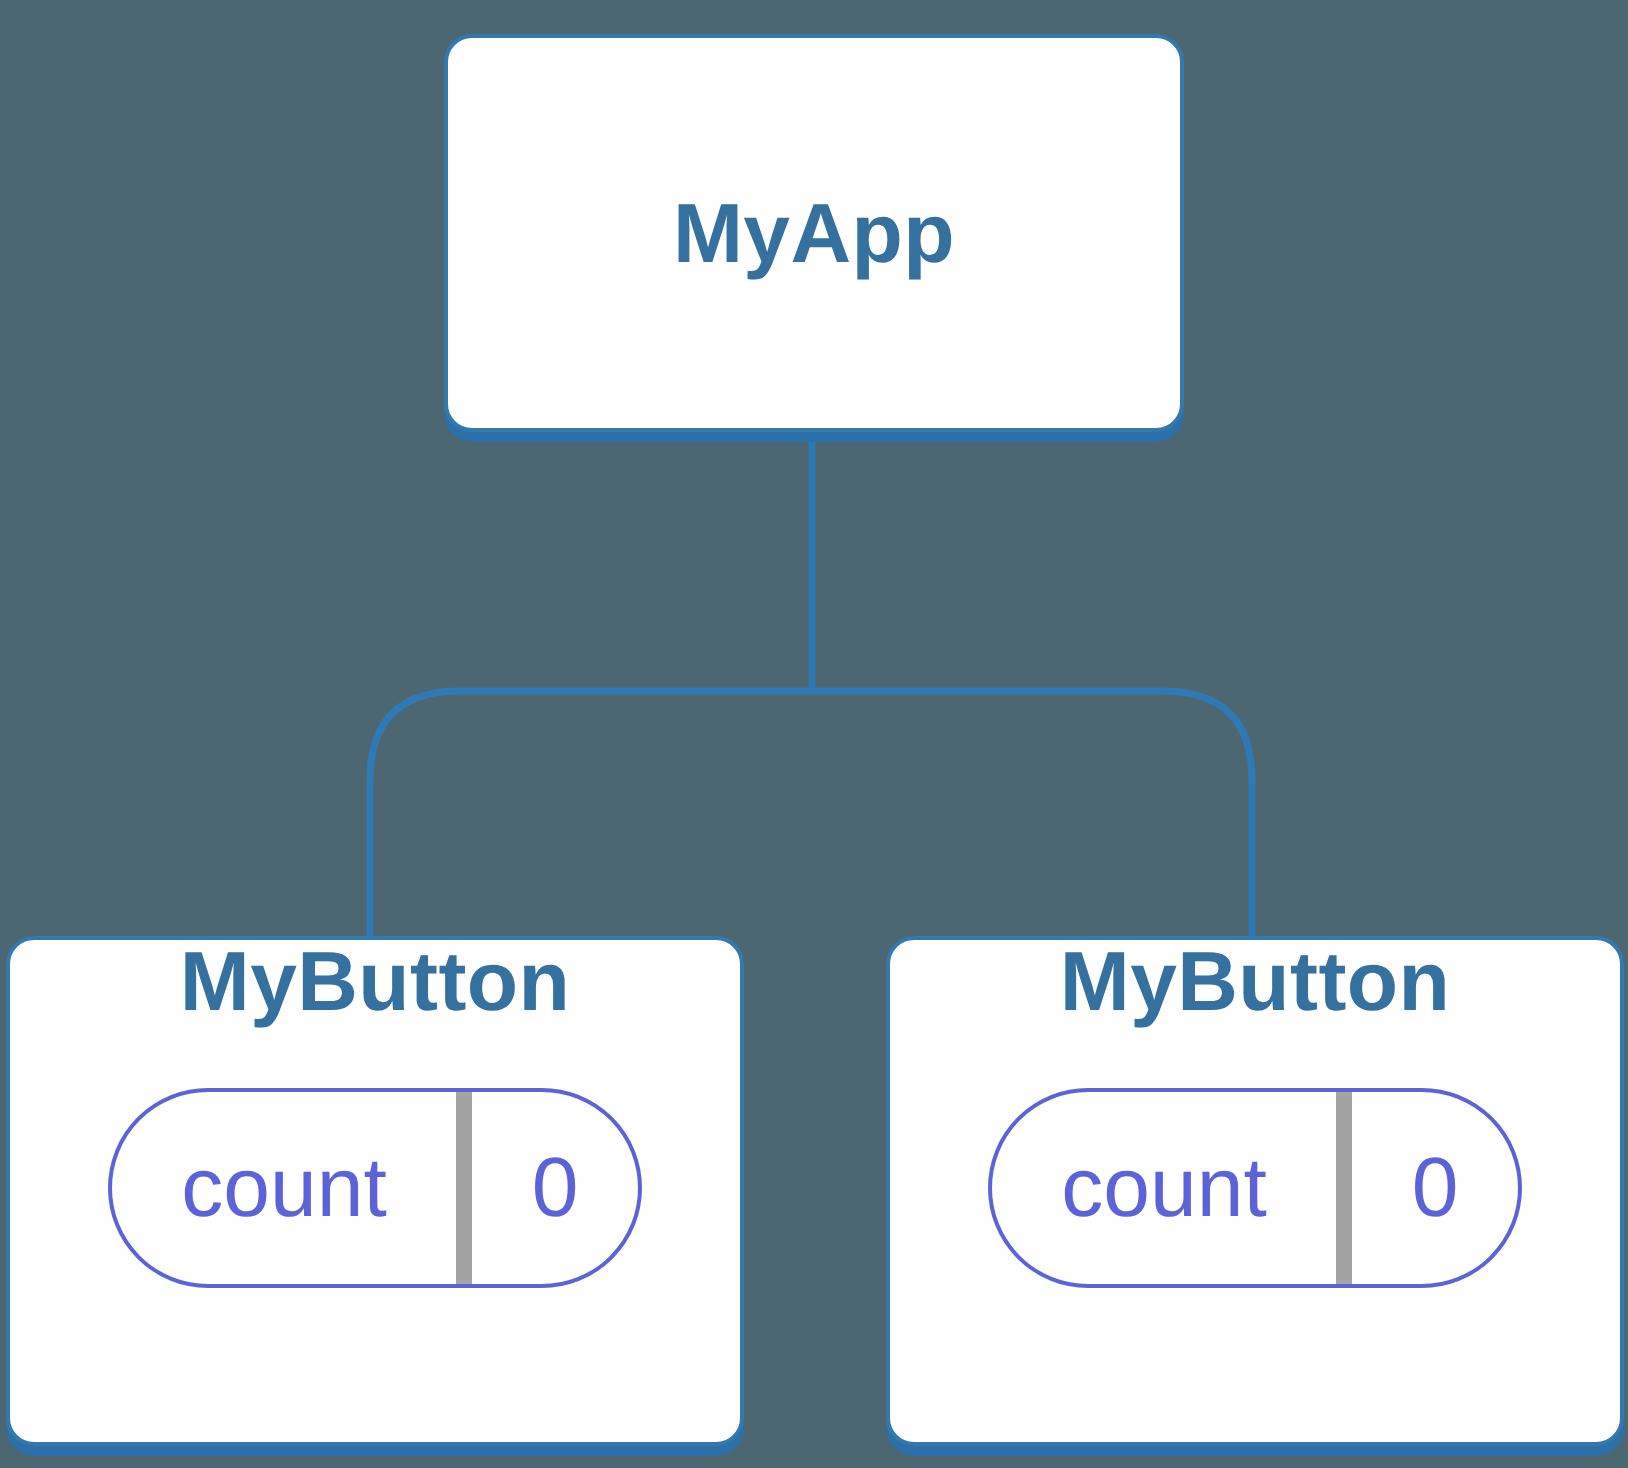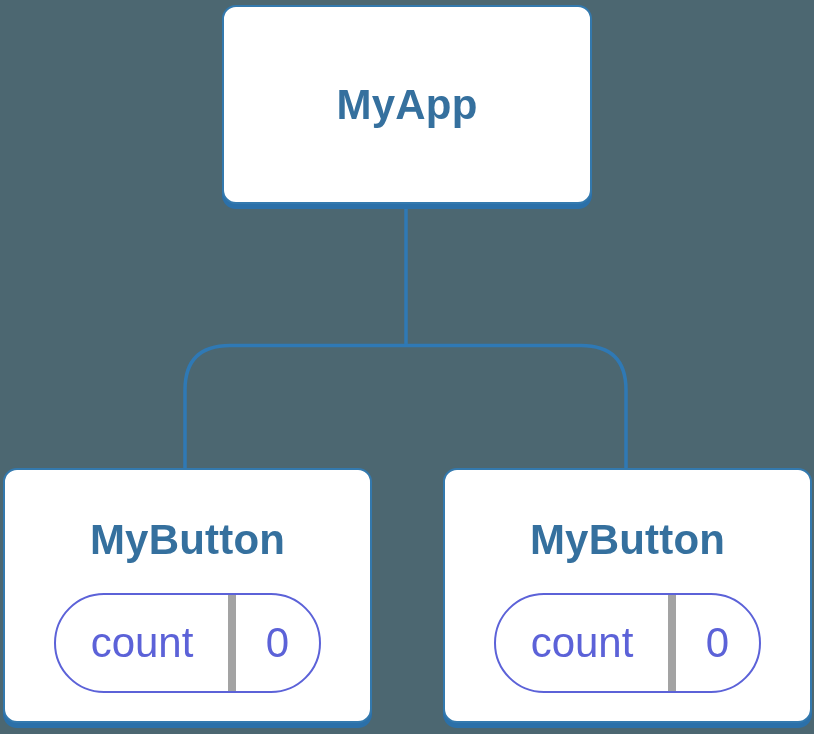--- a/index.html
+++ b/index.html
@@ -28,35 +28,34 @@
   .node {
     position: absolute;
     background: #FFFFFF;
     border: 2px solid #3379AE;
     border-radius: 14px;
     box-shadow: 0 5px 0 0 #2B70A9;
     box-sizing: border-box;
   }
   .node-root {
     left: 222px;
-    top: 5px;
+    top: 17px;
     width: 370px;
     height: 199px;
     display: flex;
     align-items: center;
     justify-content: center;
   }
   .node-child {
     top: 468px;
     width: 369px;
     height: 255px;
     display: flex;
     flex-direction: column;
     align-items: center;
-    padding-top: 49px;
   }
   .node-child-left  { left: 3px; }
   .node-child-right { left: 443px; }
   .node-title {
     font-size: 42px;
     line-height: 42px;
     font-weight: 600;
     color: #35709E;
     letter-spacing: 0.2px;
     white-space: nowrap;

